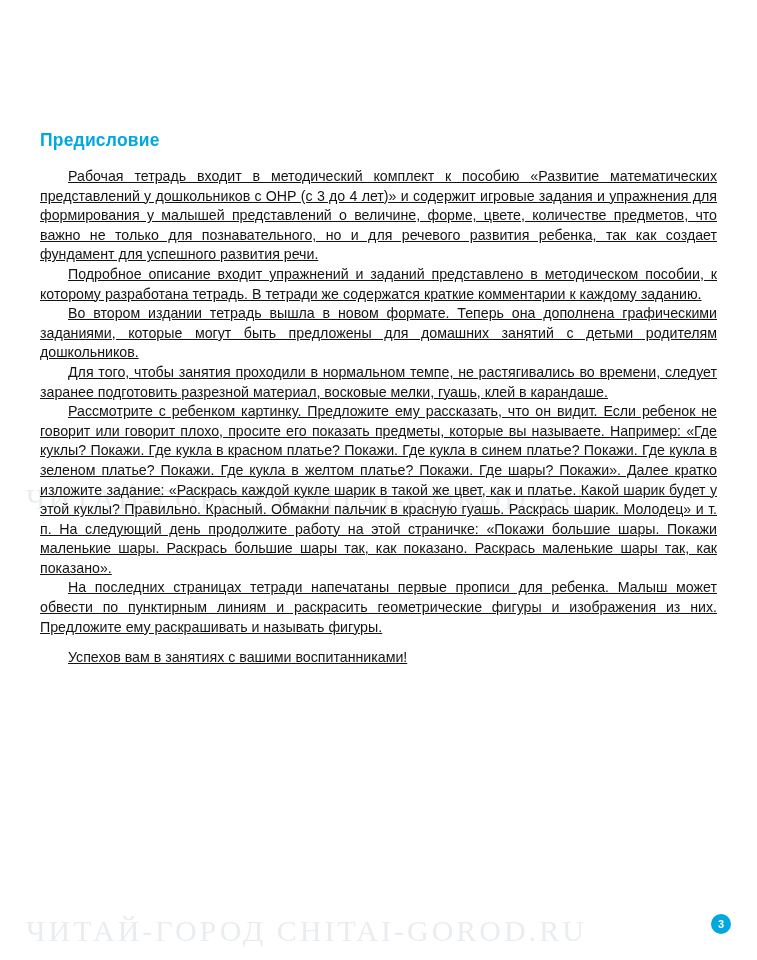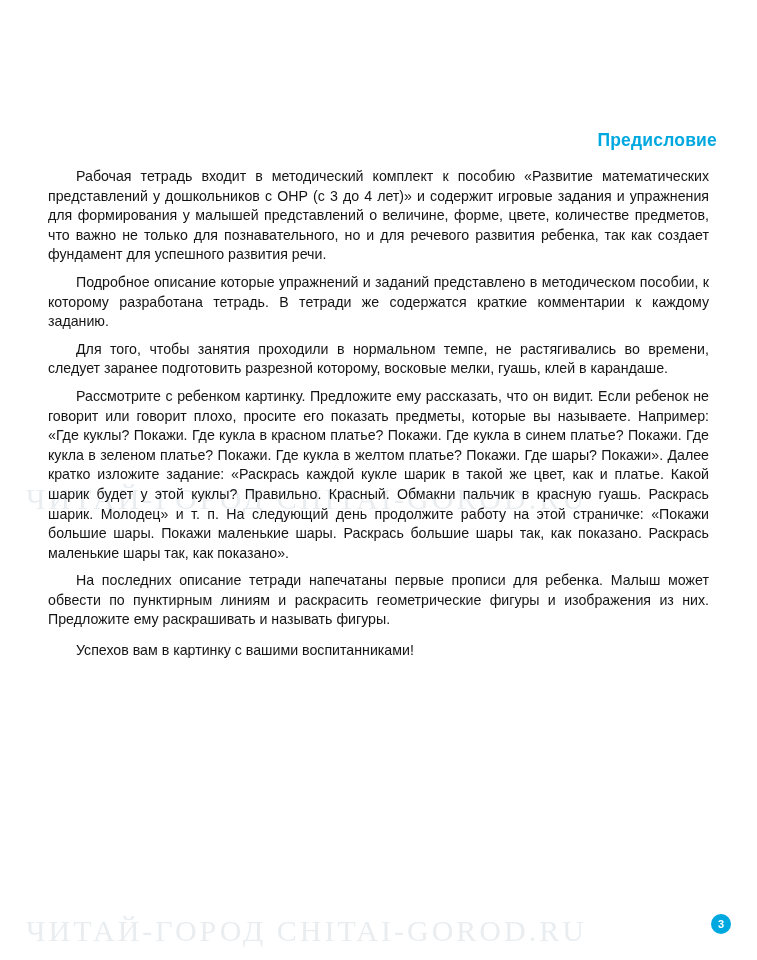--- a/index.html
+++ b/index.html
@@ -26,33 +26,34 @@
   .content {
     position: absolute;
     left: 40px;
     top: 130px;
     width: 677px;
   }
   .doc-title {
     color: #00a8e0;
     font-size: 17.5px;
     font-weight: bold;
-    text-align: right;
+    text-align: left;
     margin: 0 0 16px 0;
     letter-spacing: 0.2px;
   }
   .para {
     font-size: 14.2px;
     line-height: 19.6px;
     text-align: justify;
     text-justify: inter-word;
     text-indent: 28px;
-    margin: 8px;
+    margin: 0;
     color: #141414;
     hyphens: manual;
+    text-decoration: underline;
   }
   .para.last {
     margin-top: 11px;
   }
   .watermark {
     position: absolute;
     left: 0;
     top: 16px;
     width: 757px;
     height: 960px;
@@ -96,22 +97,23 @@
 
   <div class="watermark">
     <span class="w1">ЧИТАЙ-ГОРОД CHITAI-GOROD.RU</span>
     <span class="w2">ЧИТАЙ-ГОРОД CHITAI-GOROD.RU</span>
   </div>
 
   <div class="content">
     <h1 class="doc-title">Предисловие</h1>
 
     <p class="para">Рабочая тетрадь входит в методический комплект к пособию «Развитие математических представлений у дошкольников с ОНР (с 3 до 4 лет)» и содержит игровые задания и упражнения для формирования у малышей представлений о величине, форме, цвете, количестве предметов, что важно не только для познавательного, но и для речевого развития ребенка, так как создает фундамент для успешного развития речи.</p>
-    <p class="para">Подробное описание которые упражнений и заданий представлено в методическом пособии, к которому разработана тетрадь. В тетради же содержатся краткие комментарии к каждому заданию.</p>
-    <p class="para">Для того, чтобы занятия проходили в нормальном темпе, не растягивались во времени, следует заранее подготовить разрезной которому, восковые мелки, гуашь, клей в карандаше.</p>
+    <p class="para">Подробное описание входит упражнений и заданий представлено в методическом пособии, к которому разработана тетрадь. В тетради же содержатся краткие комментарии к каждому заданию.</p>
+    <p class="para">Во втором издании тетрадь вышла в новом формате. Теперь она дополнена графическими заданиями, которые могут быть предложены для домашних занятий с детьми родителям дошкольников.</p>
+    <p class="para">Для того, чтобы занятия проходили в нормальном темпе, не растягивались во времени, следует заранее подготовить разрезной материал, восковые мелки, гуашь, клей в карандаше.</p>
     <p class="para">Рассмотрите с ребенком картинку. Предложите ему рассказать, что он видит. Если ребенок не говорит или говорит плохо, просите его показать предметы, которые вы называете. Например: «Где куклы? Покажи. Где кукла в красном платье? Покажи. Где кукла в синем платье? Покажи. Где кукла в зеленом платье? Покажи. Где кукла в желтом платье? Покажи. Где шары? Покажи». Далее кратко изложите задание: «Раскрась каждой кукле шарик в такой же цвет, как и платье. Какой шарик будет у этой куклы? Правильно. Красный. Обмакни пальчик в красную гуашь. Раскрась шарик. Молодец» и т. п. На следующий день продолжите работу на этой страничке: «Покажи большие шары. Покажи маленькие шары. Раскрась большие шары так, как показано. Раскрась маленькие шары так, как показано».</p>
-    <p class="para">На последних описание тетради напечатаны первые прописи для ребенка. Малыш может обвести по пунктирным линиям и раскрасить геометрические фигуры и изображения из них. Предложите ему раскрашивать и называть фигуры.</p>
-    <p class="para last">Успехов вам в картинку с вашими воспитанниками!</p>
+    <p class="para">На последних страницах тетради напечатаны первые прописи для ребенка. Малыш может обвести по пунктирным линиям и раскрасить геометрические фигуры и изображения из них. Предложите ему раскрашивать и называть фигуры.</p>
+    <p class="para last">Успехов вам в занятиях с вашими воспитанниками!</p>
   </div>
 
   <div class="page-number">3</div>
 
 </div>
 
 </body></html>

